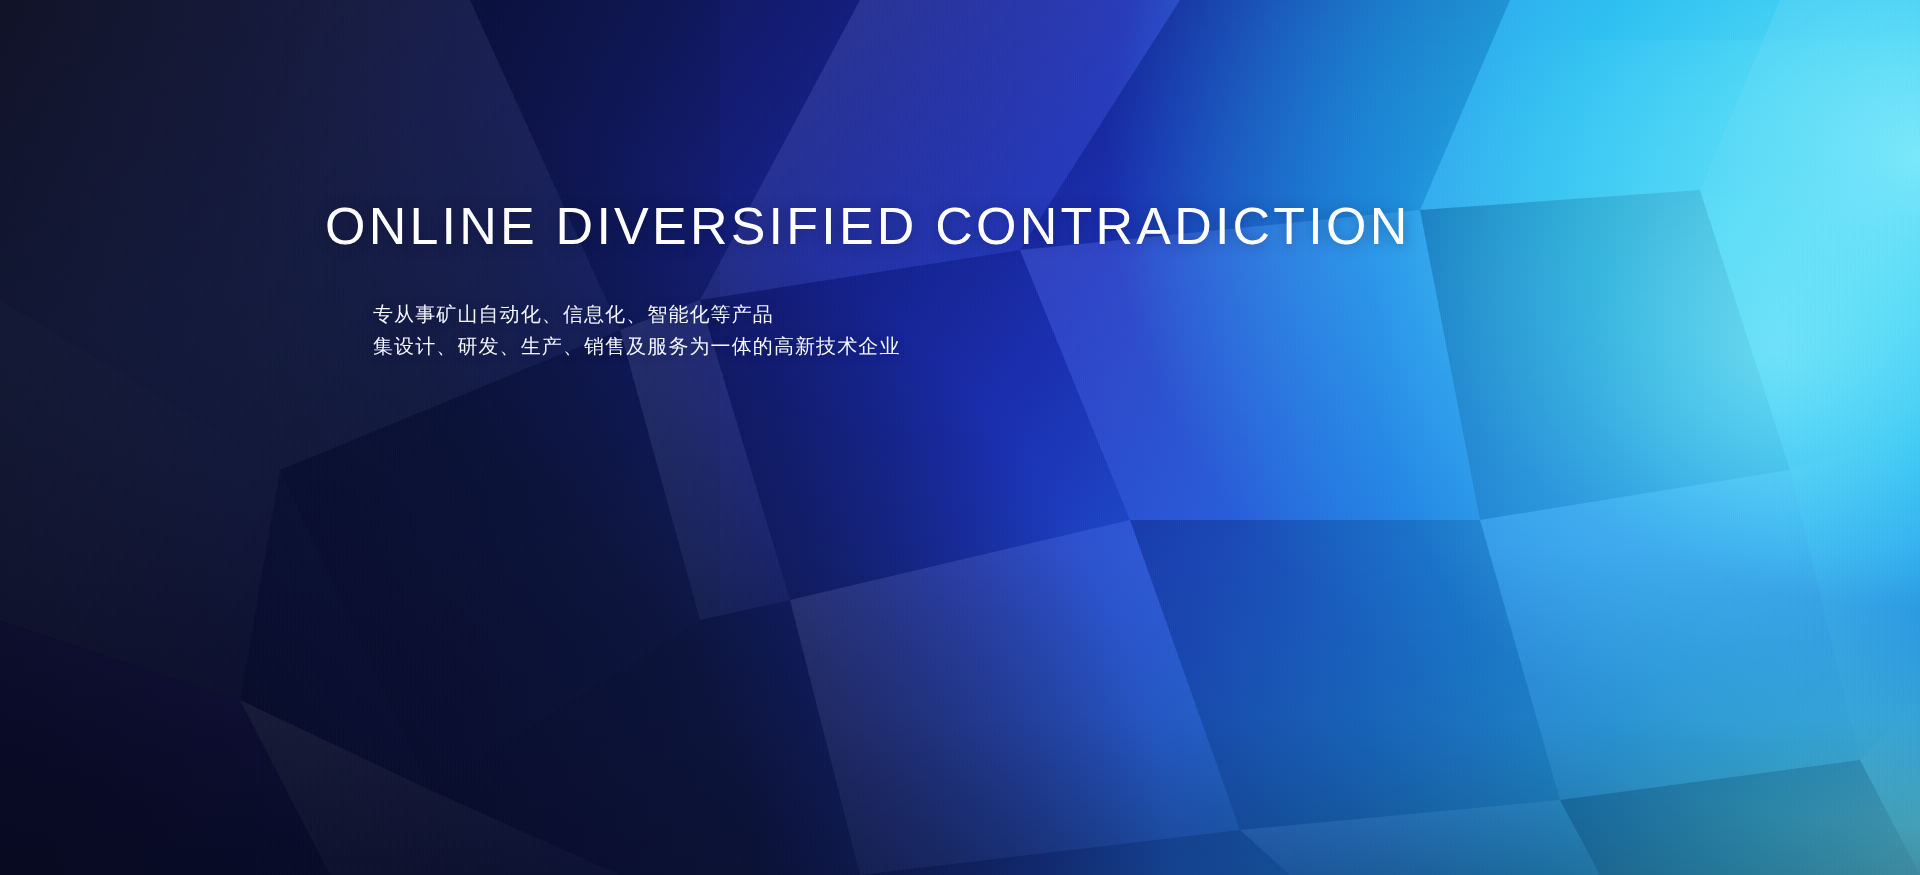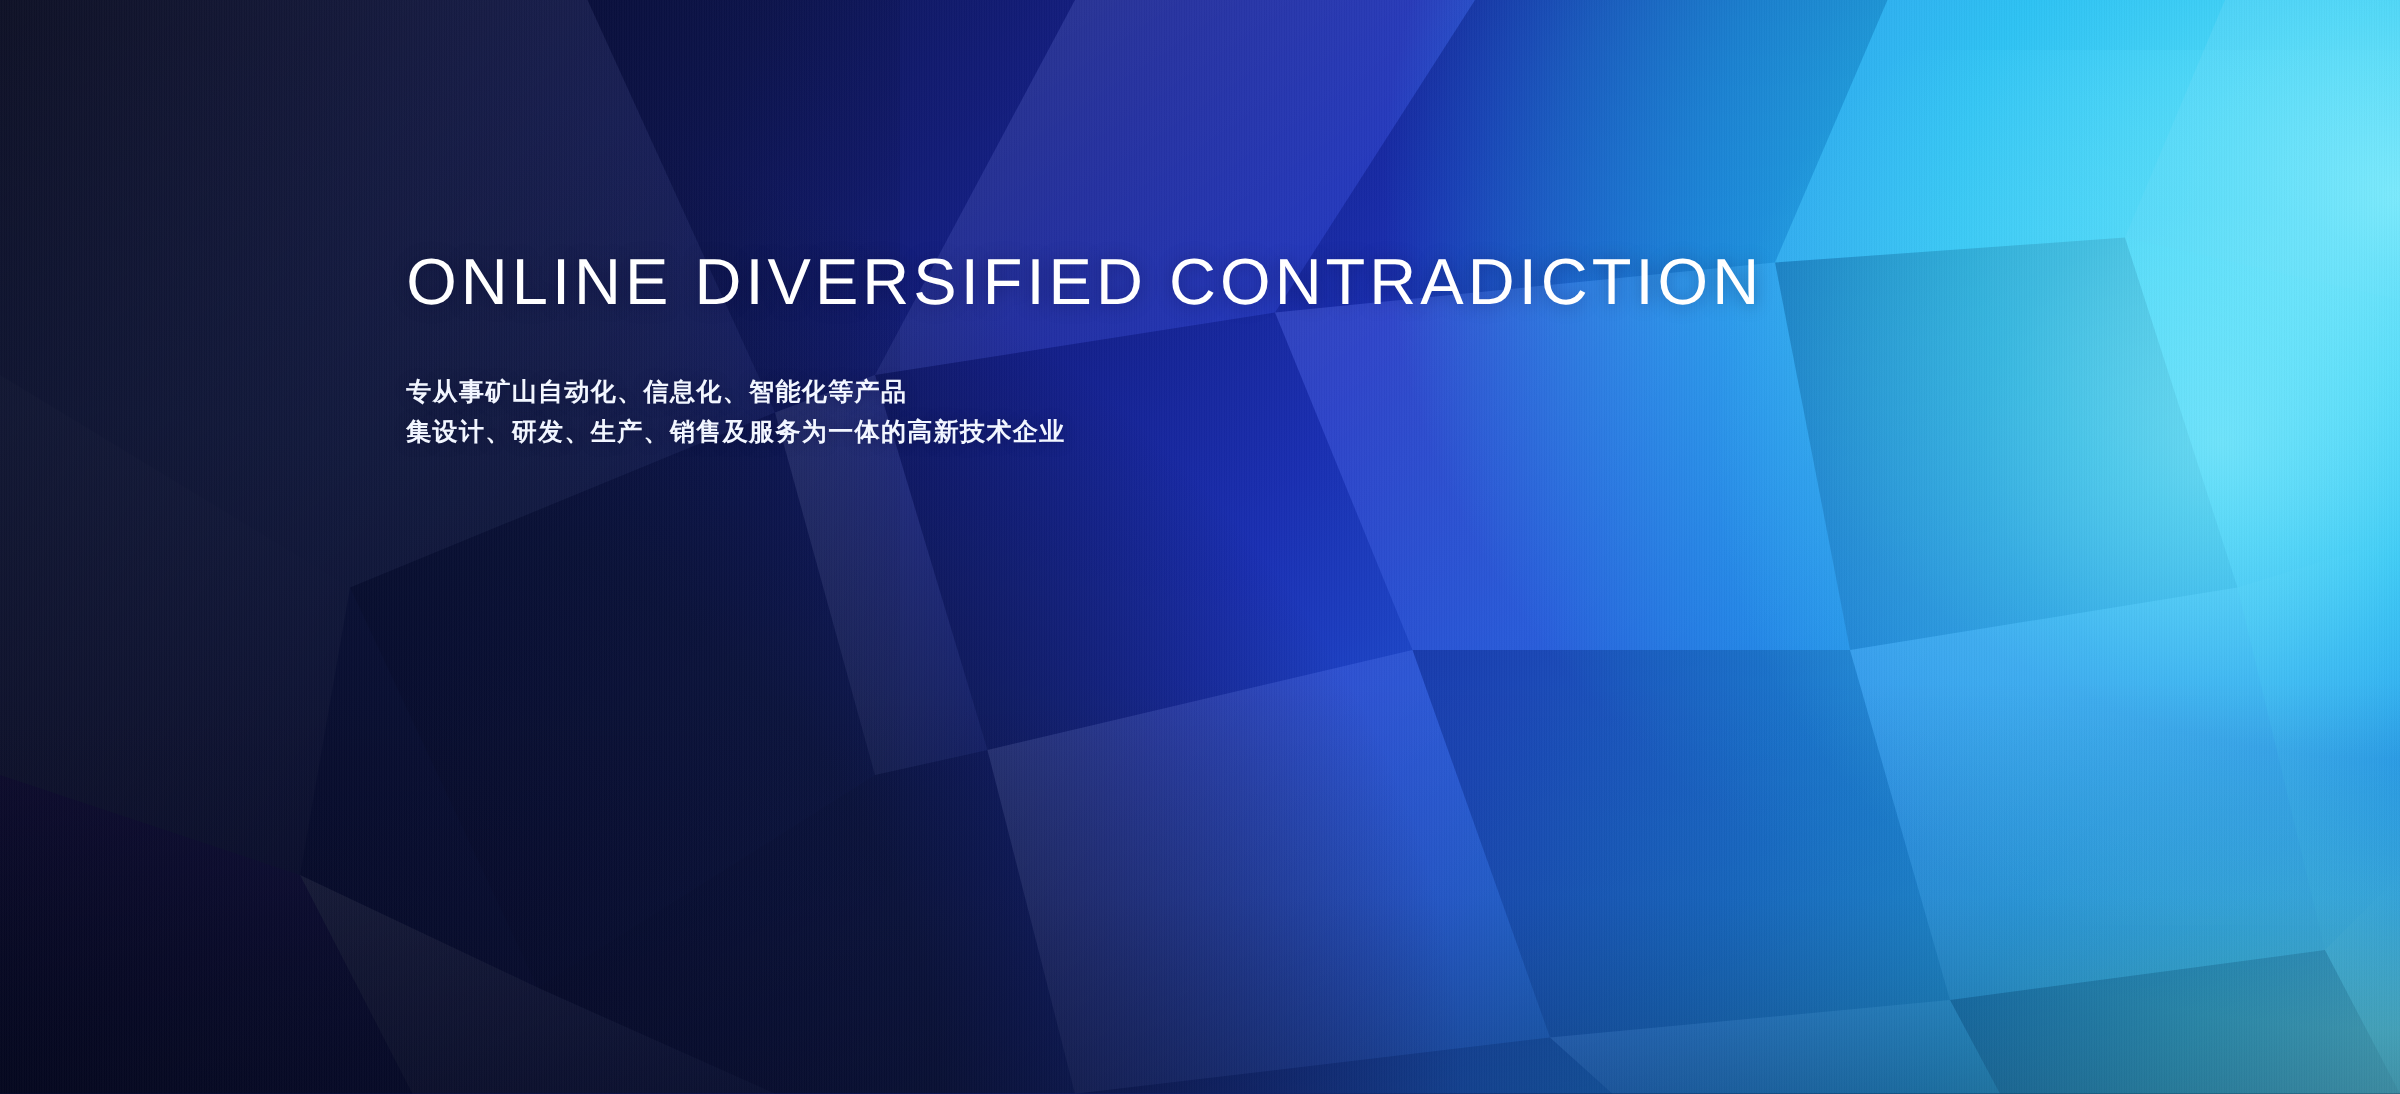--- a/index.html
+++ b/index.html
@@ -120,26 +120,27 @@
     color:#ffffff;
     white-space:nowrap;
     text-shadow:0 1px 12px rgba(3,10,50,.32);
   }
 
   .desc {
     margin-top:42px;
   }
   .desc-line {
     font-size:20px;
-    font-weight:700;
+    font-weight:400;
     line-height:32px;
     letter-spacing:.055em;
     color:#f2f6ff;
     white-space:nowrap;
     text-shadow:0 1px 10px rgba(3,10,50,.34);
+    margin-left:48px;
   }
 </style>
 </head>
 <body>
 
 <div class="hero">
 
   <svg class="facets" viewBox="0 0 1920 875" preserveAspectRatio="none">
     <defs>
       <linearGradient id="fLight" x1="0" y1="0" x2="1" y2="1">

